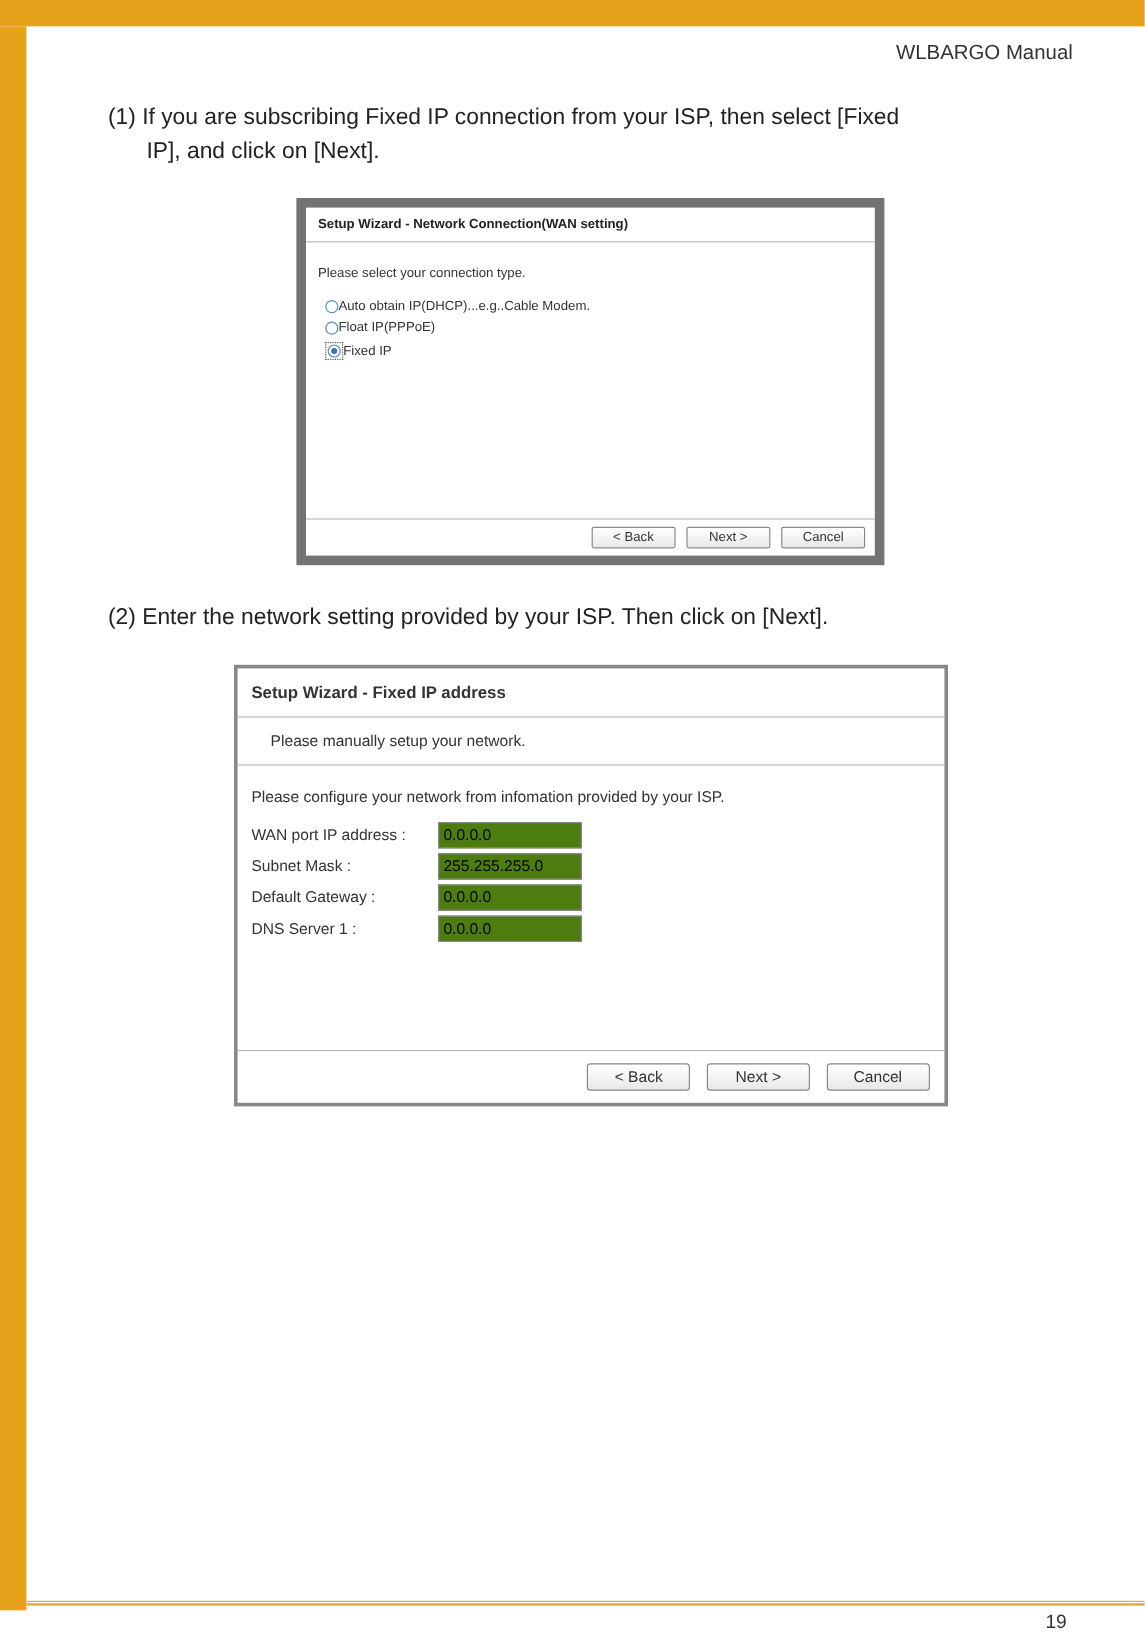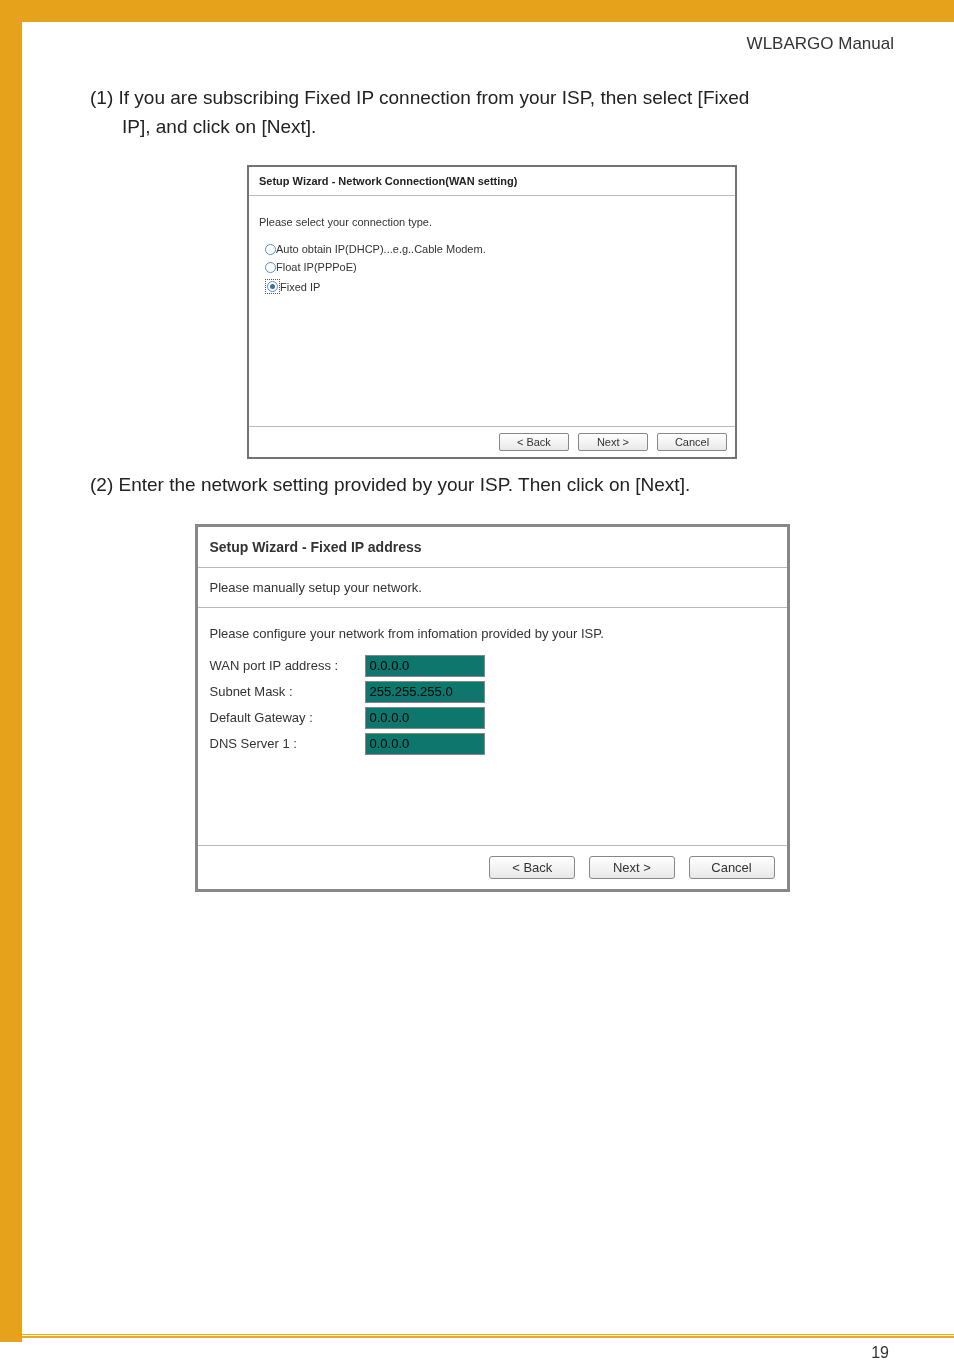--- a/index.html
+++ b/index.html
@@ -39,22 +39,22 @@
       line-height: 1.5;
       margin-bottom: 24px;
     }
     .instruction .indent {
       margin-left: 32px;
       display: block;
     }
     
     .wizard1 {
       width: 490px;
-      margin: 0 auto 12px auto;
-      border: 2px solid #737373;
+      margin: 0 auto 30px auto;
+      border: 8px solid #737373;
       background: #fff;
       font-family: Tahoma, Arial, sans-serif;
       font-size: 11px;
       color: #333;
     }
     .wizard1 .w-title {
       padding: 8px 10px;
       font-weight: bold;
       color: #222;
       font-size: 11px;
@@ -119,21 +119,21 @@
       font-size: 13px;
       color: #333;
     }
     .wizard2 .w-title {
       padding: 12px 12px;
       font-weight: bold;
       font-size: 14px;
       border-bottom: 1px solid #bbb;
     }
     .wizard2 .w-sub {
-      padding: 12px 12px;
+      padding: 12px 28px;
       border-bottom: 1px solid #bbb;
     }
     .wizard2 .w-body {
       padding: 18px 12px 10px 12px;
       height: 237px;
     }
     .wizard2 .w-hint {
       margin-bottom: 14px;
     }
     .form-row {
@@ -145,21 +145,21 @@
       width: 155px;
       font-size: 13px;
     }
     .form-input {
       border: 1px solid #888;
       padding: 2px 4px;
       font-size: 13px;
       font-family: Tahoma, Arial, sans-serif;
       width: 120px;
       height: 22px;
-      background: #0f766e;
+      background: #4d7c0f;
     }
     .wizard2 .w-btns {
       border-top: 1px solid #bbb;
       padding: 10px 12px;
       text-align: right;
     }
     .btn2 {
       display: inline-block;
       min-width: 86px;
       padding: 3px 14px;

